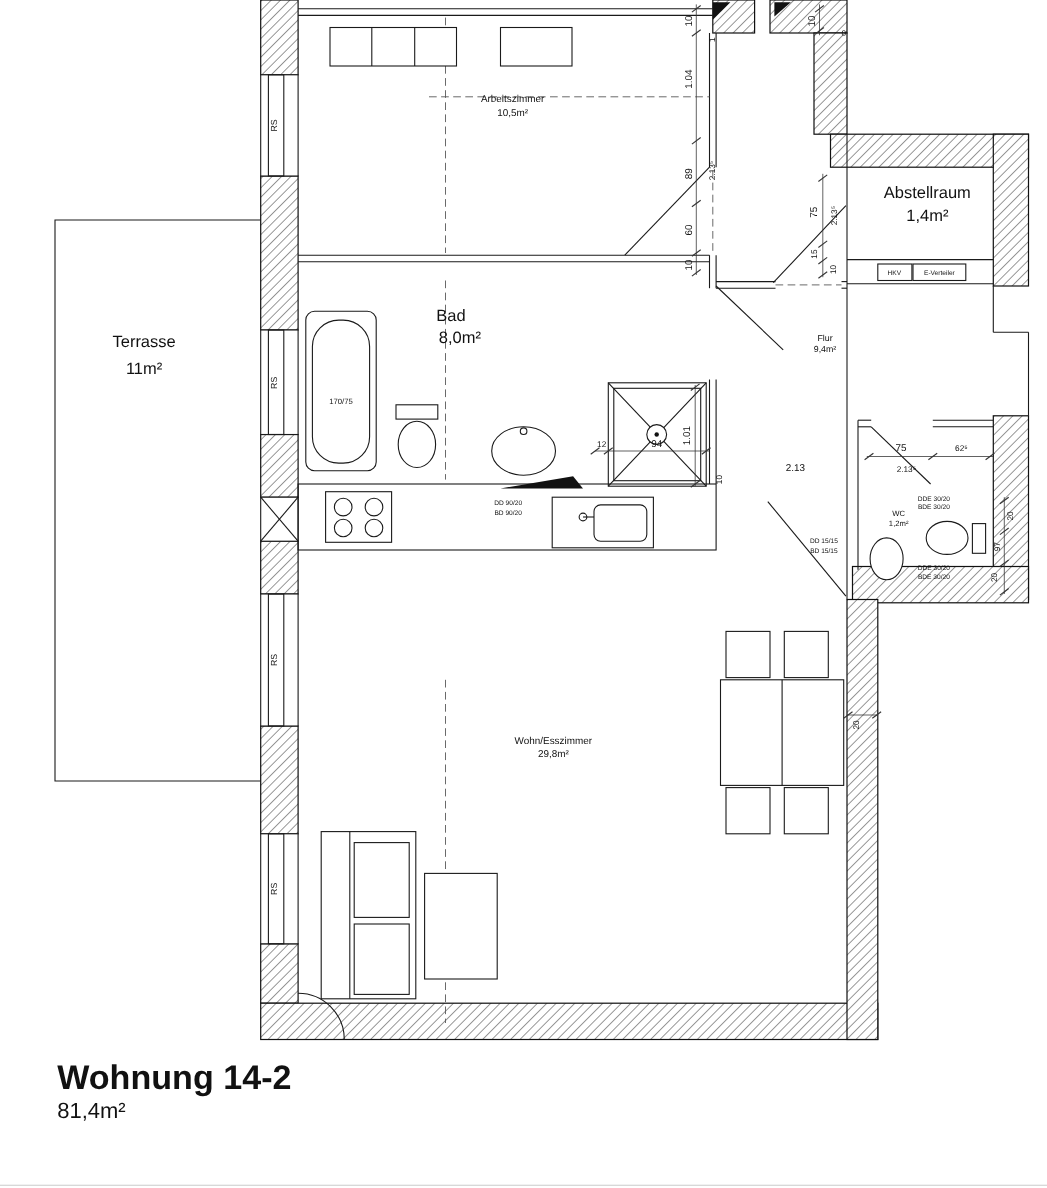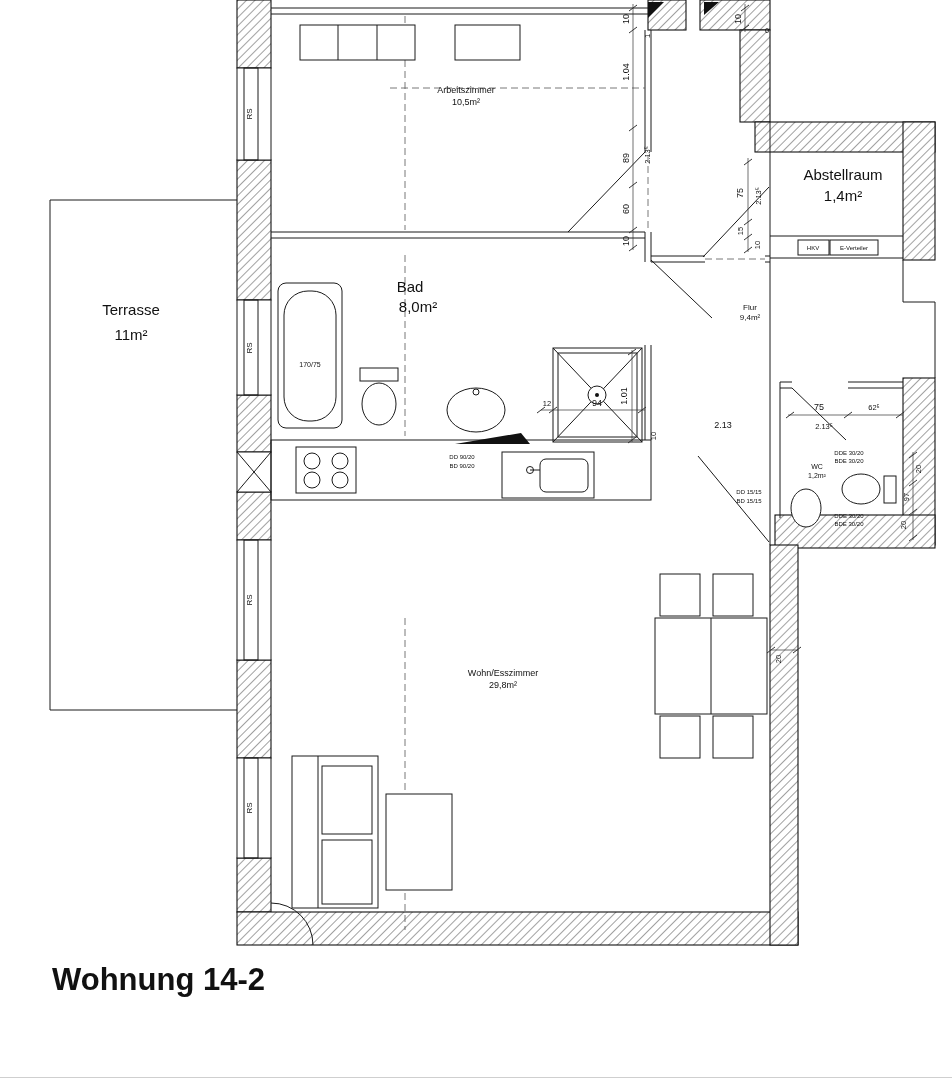--- a/index.html
+++ b/index.html
@@ -313,14 +313,15 @@
     <text class="room-sm" x="750" y="320">9,4m²</text>
     <text class="room-xs" x="817" y="469">WC</text>
     <text class="room-xs" x="817" y="478">1,2m²</text>
     <text class="room-md" x="503" y="676">Wohn/Esszimmer</text>
     <text class="room-md" x="503" y="688">29,8m²</text>
   </g>
 </svg>
 
 <div class="footer">
   <div class="footer-title">Wohnung 14-2</div>
+  <div class="footer-area">81,4m²</div>
 </div>
 <div class="bottom-line"></div>
 
 </body></html>

